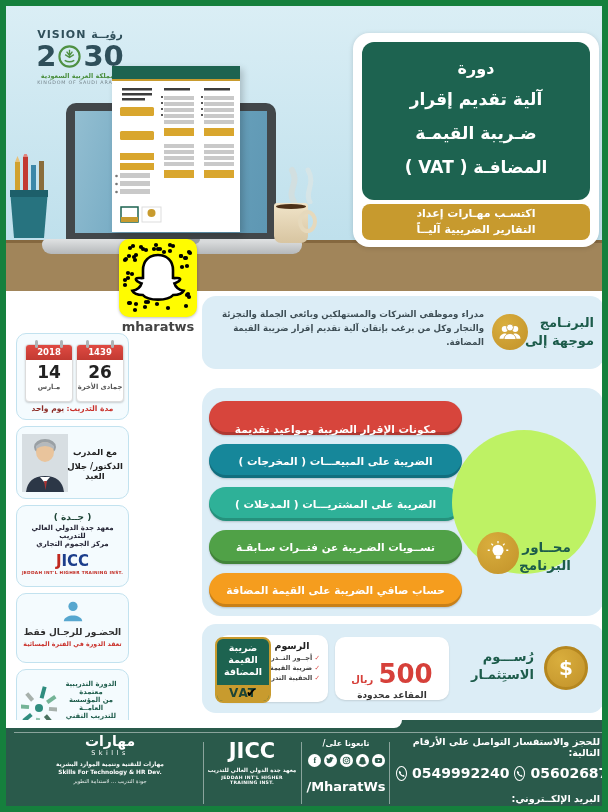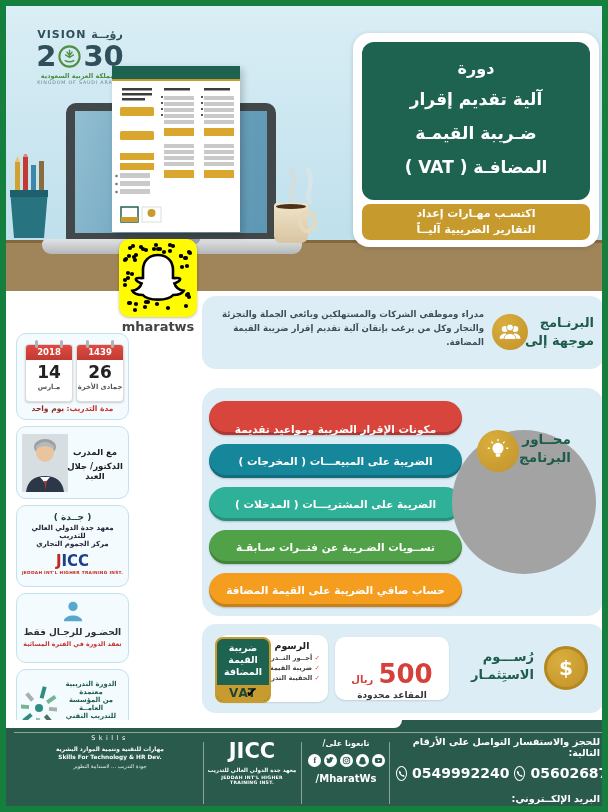--- a/index.html
+++ b/index.html
@@ -365,21 +365,21 @@
       </div>
     <div class="pill" style="top: 99px; background: rgb(46, 177, 152);">
         <span class="rtl">الضريبة على المشتريـــات ( المدخلات )</span>
       </div>
     <div class="pill" style="top: 142px; background: rgb(80, 161, 71);">
         <span class="rtl">تســويات الضـريبة عن فتــرات سـابقـة</span>
       </div>
     <div class="pill" style="top: 185px; background: rgb(245, 157, 30);">
         <span class="rtl">حساب صافي الضريبة على القيمة المضافة</span>
       </div>
-    <div class="abs" style="right:8px;top:42px;width:144px;height:144px;border-radius:50%;background:#a3a3a3;display:flex;align-items:flex-start;justify-content:center;">
+    <div class="abs" style="right:8px;top:42px;width:144px;height:144px;border-radius:50%;background:#bef264;display:flex;align-items:flex-end;justify-content:center;">
       <div class="gold-circle" style="width:42px;height:42px">
         <svg width="22" height="24" viewBox="0 0 24 26">
           <circle cx="12" cy="10" r="6" fill="#fff"></circle>
           <rect x="9.5" y="16" width="5" height="3.2" rx="1" fill="#fff"></rect>
           <g stroke="#fff" stroke-width="1.4">
               <path d="M12 0v2.4M3 10H.8M23.2 10H21M4.8 2.8l1.7 1.7M19.2 2.8l-1.7 1.7"></path>
             </g>
         </svg>
       </div>
       <div class="gtitle rtl" style="font-size:13.5px">
@@ -473,29 +473,30 @@
             <path d="M6.5 2.3c-1.7 0-2.8 1.2-2.8 3v1.5c-.5.1-1.2-.1-1.3.2-.1.3.5.7 1.1.9-.2.8-.9 1.3-1.8 1.5.3.6 1.2.8 2 .8.4.5 1 .9 2.8.9s2.4-.4 2.8-.9c.8 0 1.7-.2 2-.8-.9-.2-1.6-.7-1.8-1.5.6-.2 1.2-.6 1.1-.9-.1-.3-.8-.1-1.3-.2V5.3c0-1.8-1.1-3-2.8-3z" fill="#2a5a4b"></path>
           </svg>
         </span>
       <span class="soc">
           <svg width="11" height="11" viewBox="0 0 13 13">
             <rect x="2.2" y="3.6" width="8.6" height="5.8" rx="1.6" fill="#2a5a4b"></rect>
             <path d="M5.7 5l2.7 1.5-2.7 1.5z" fill="#fff"></path>
           </svg>
         </span>
     </div>
-    <div class="b" style="font-size:10px;margin-top:6px">/MharatWs</div>
+    <div class="b" style="font-size:13px;margin-top:12px">/MharatWs</div>
   </div>
 
   <div class="abs ctr" style="left:201px;top:733px;width:90px;color:#fff">
     <div class="b" style="font-size:21px;line-height:24px">JICC</div>
     <div class="b rtl" style="font-size:5.6px;margin-top:4px">معهد جدة الدولي العالي للتدريب</div>
     <div class="b" style="font-size:4.6px;letter-spacing:.3px;margin-top:2px">JEDDAH INT'L HIGHER TRAINING INST.</div>
   </div>
 
   <div class="abs ctr" style="left:14px;top:728px;width:180px;color:#fff">
+    <div class="b rtl" style="font-size:14px;line-height:15px">مهارات</div>
     <div style="font-size:6.5px;letter-spacing:3.5px">Skills</div>
     <div class="b rtl" style="font-size:5.8px;margin-top:4px">مهارات للتقنية وتنمية الموارد البشرية</div>
     <div class="b" style="font-size:5.8px;margin-top:2px">Skills For Technology &amp; HR Dev.</div>
     <div class="rtl" style="font-size:5.2px;margin-top:3px;opacity:.9">جودة التدريب ... لاستدامة التطوير</div>
   </div>
 
 </div>
 
 </body></html>

